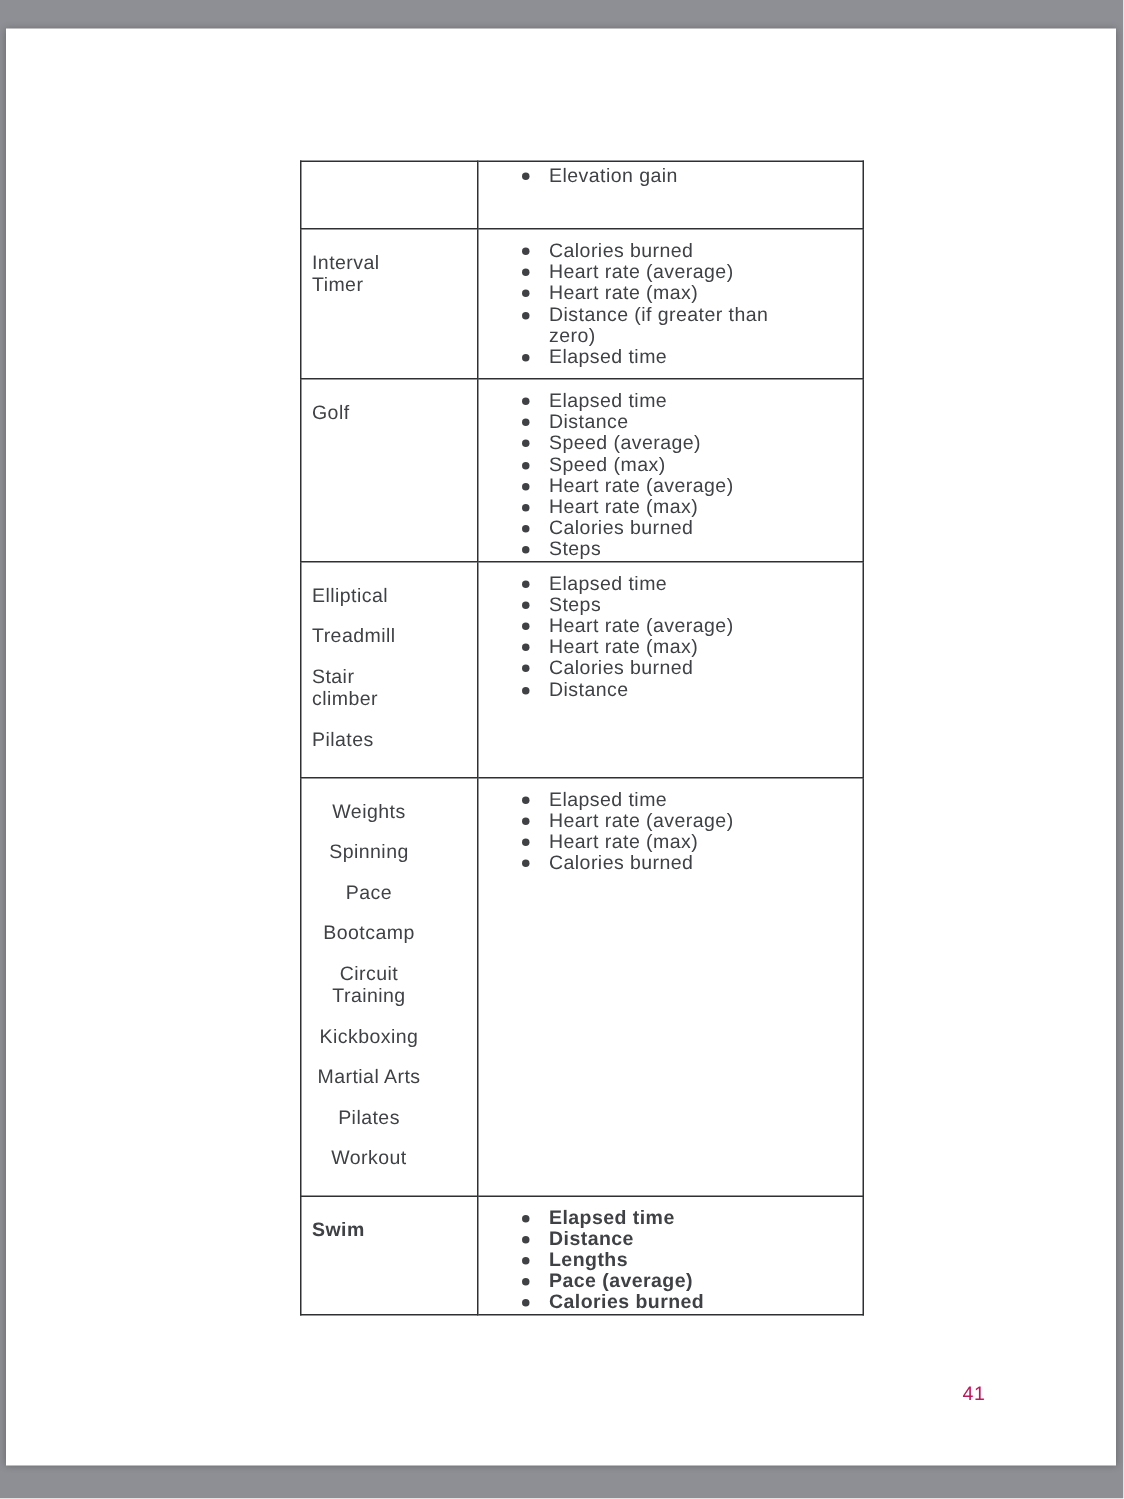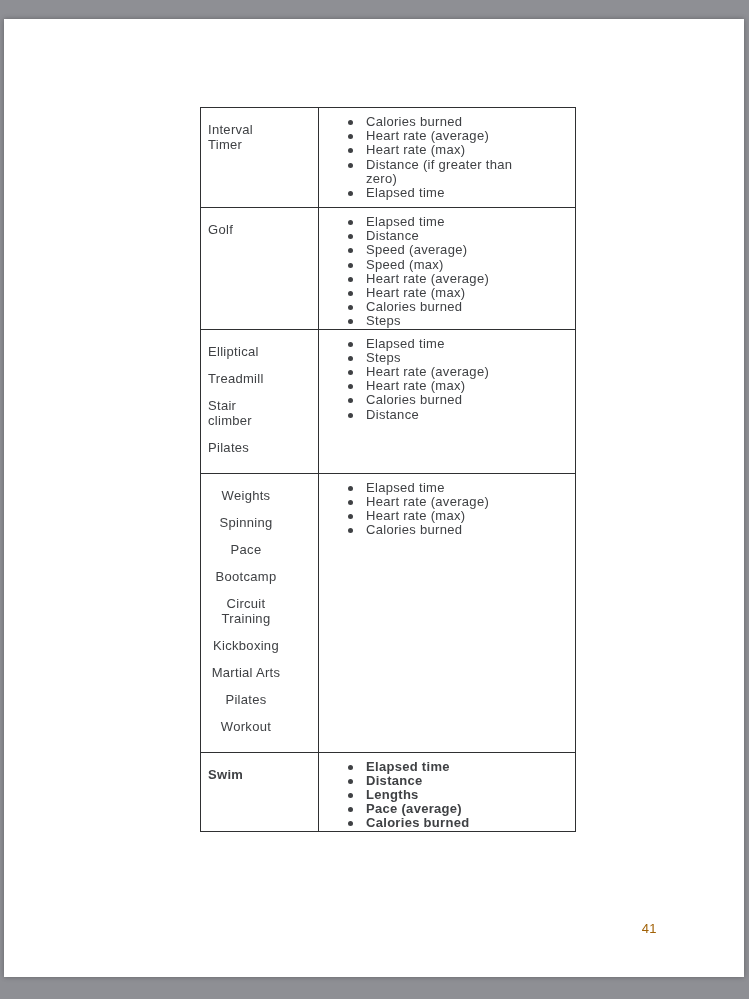--- a/index.html
+++ b/index.html
@@ -74,31 +74,40 @@
     margin: 5px 13px 0 0;
   }
   .stat-text {
     max-width: 162px;
   }
   .page-number {
     position: absolute;
     top: 902px;
     right: 87px;
     font-size: 13px;
-    color: #a16207;
+    color: #be185d;
     letter-spacing: 0.4px;
   }
 </style>
 </head>
 <body>
 
 <div class="viewer">
   <div class="page">
     <table class="stats-table">
       <tbody>
+          <tr class="continuation" style="height: 45px;">
+            <td class="activity-cell"></td>
+            <td class="stats-cell">
+              <div class="stat-item">
+                <span class="bullet"></span>
+                <span class="stat-text">Elevation gain</span>
+              </div>
+            </td>
+          </tr>
           <tr style="height: 100px; margin-top: 28px;">
             <td class="activity-cell">
               <div class="activity-label">Interval Timer</div>
             </td>
             <td class="stats-cell">
               <div class="stat-item">
                 <span class="bullet"></span>
                 <span class="stat-text">Calories burned</span>
               </div>
               <div class="stat-item">

